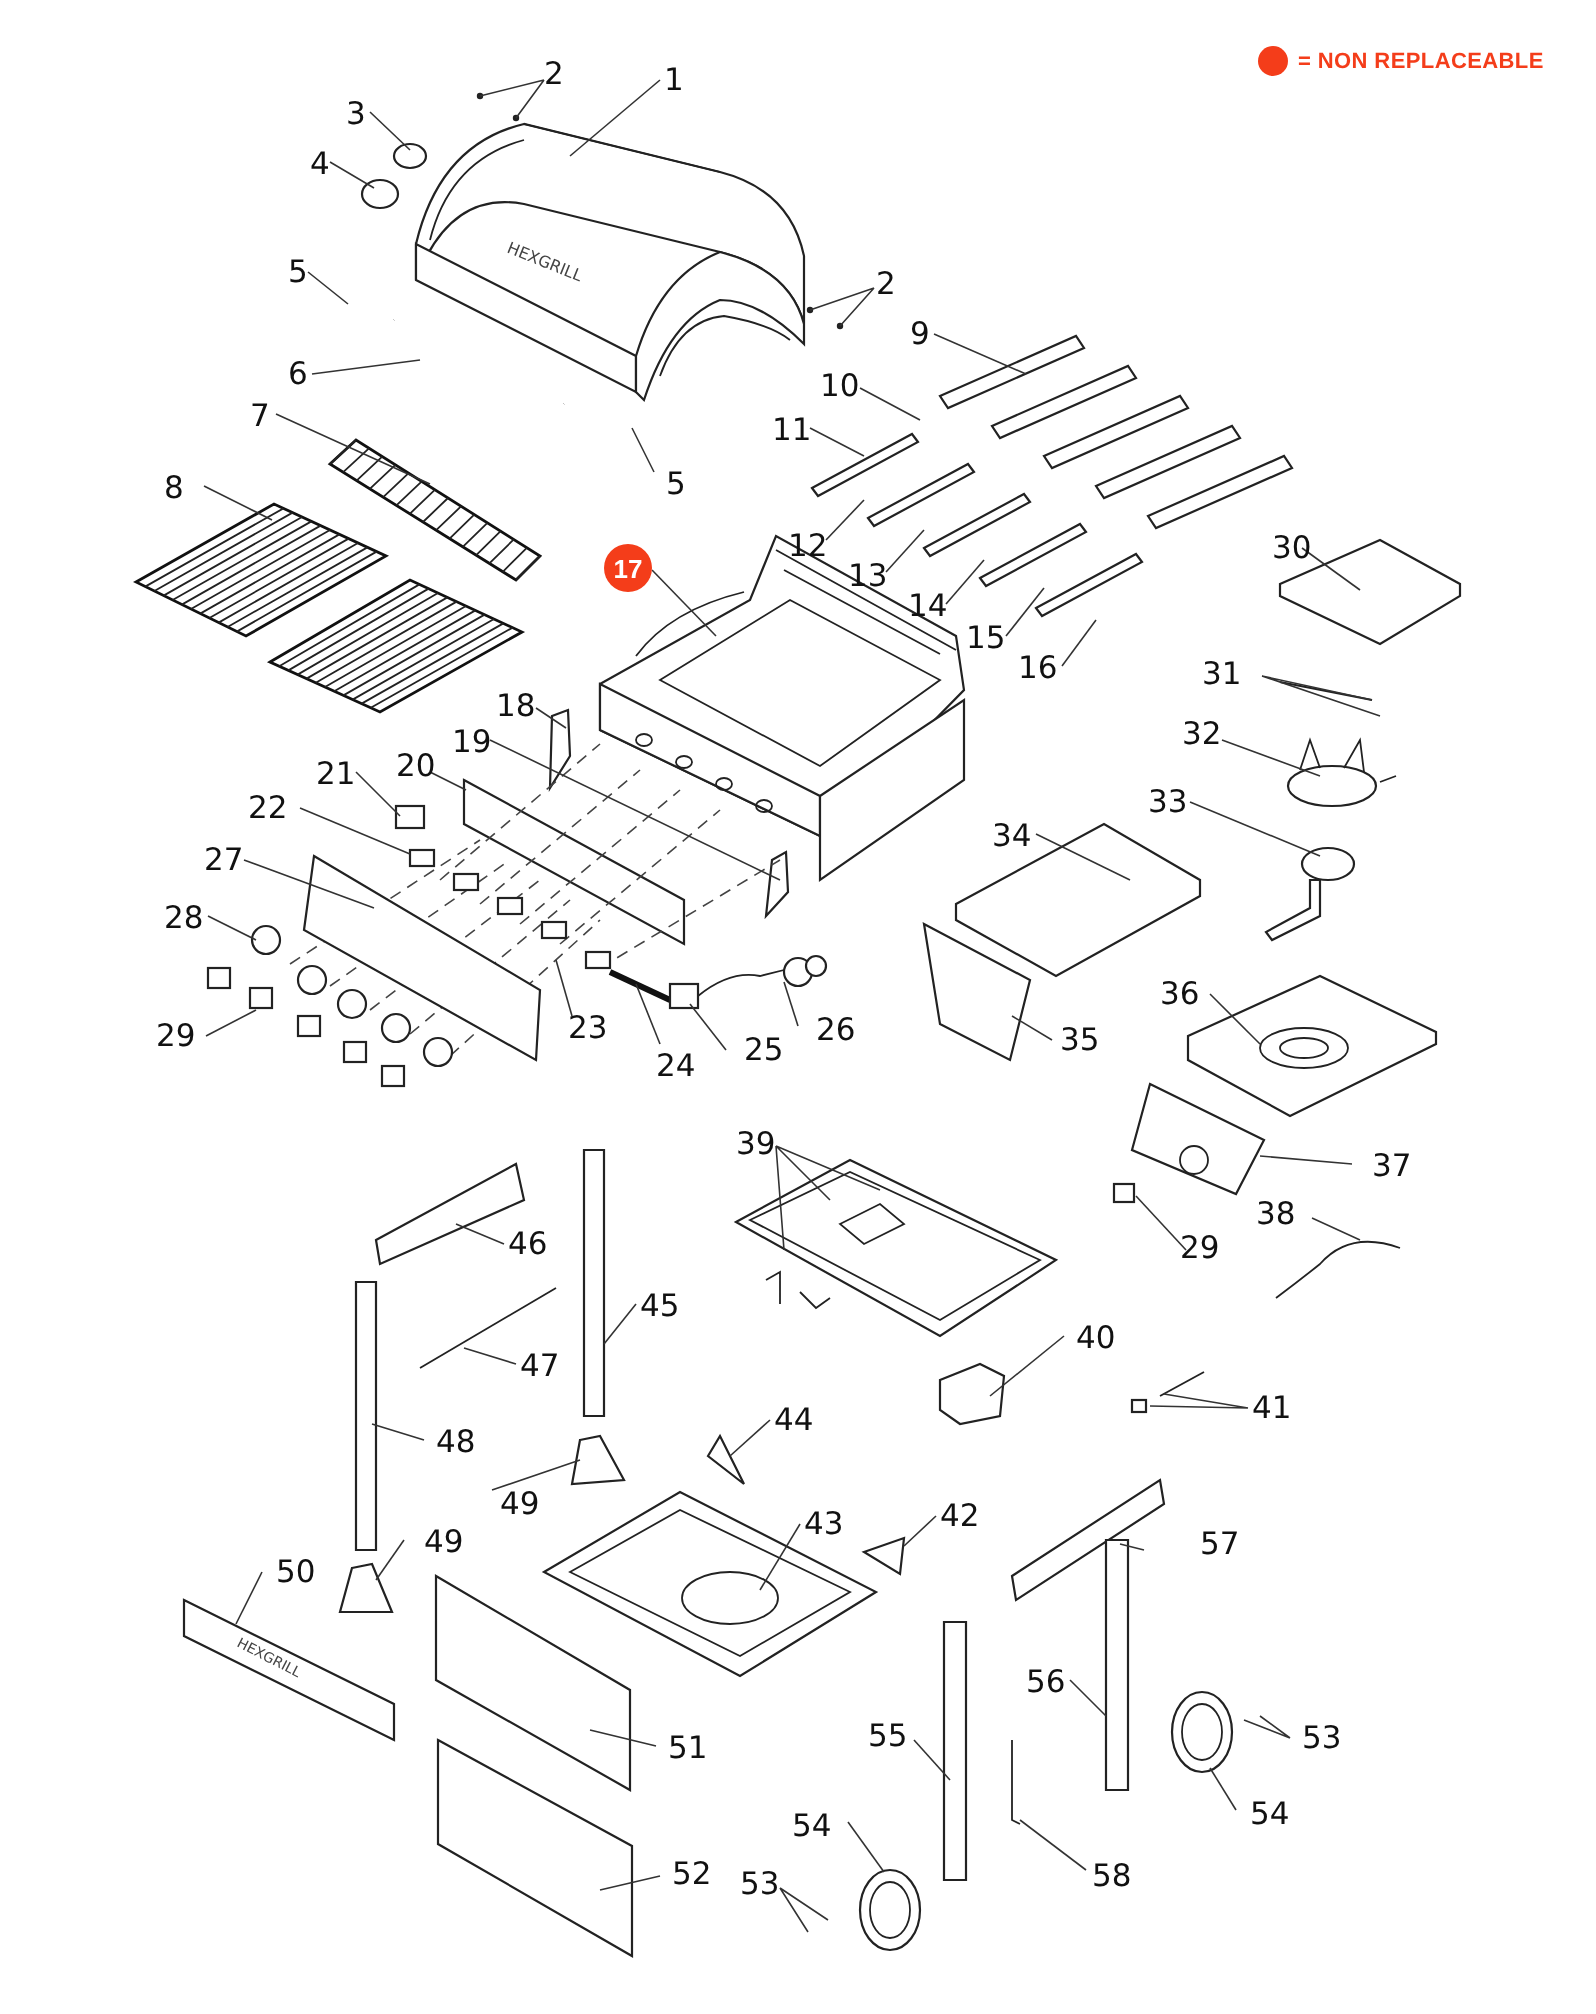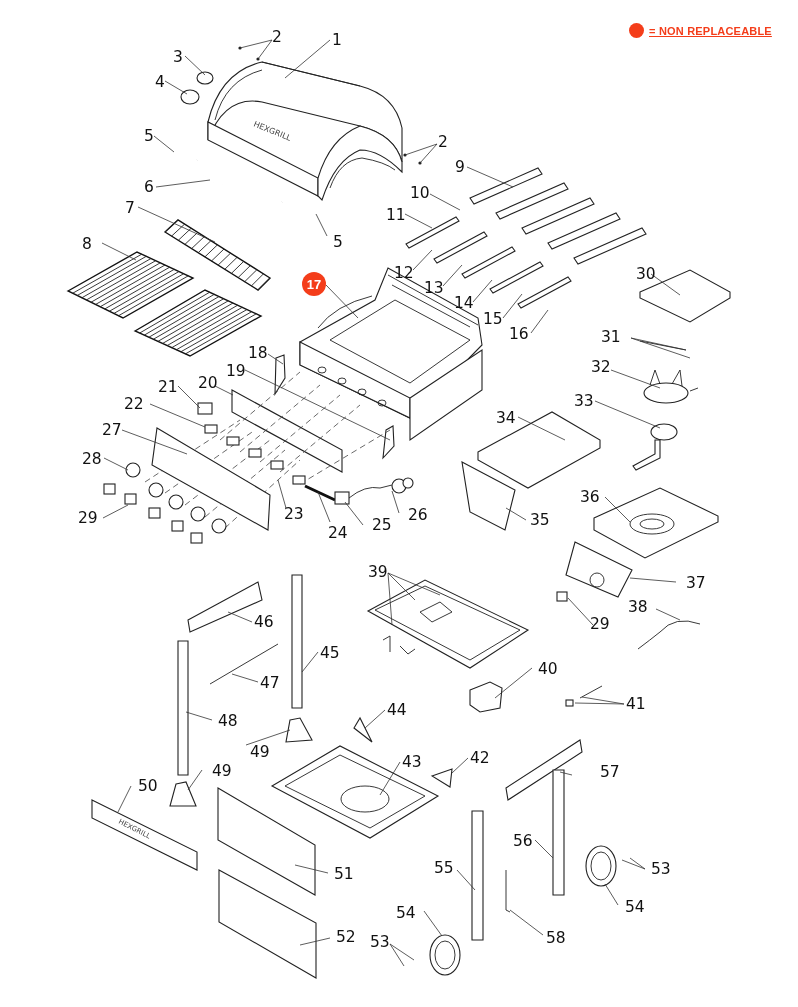--- a/index.html
+++ b/index.html
@@ -1,20 +1,20 @@
 <!DOCTYPE html>
 <html><head>
 <meta charset="utf-8">
 <style>
   html,body{margin:0;padding:0;background:#ffffff;}
   body{width:798px;height:1007px;position:relative;overflow:hidden;font-family:"DejaVu Sans","Liberation Sans",sans-serif;}
   #diagram{position:absolute;left:0;top:0;width:798px;height:1007px;}
   .legend{position:absolute;left:629px;top:23px;display:flex;align-items:center;gap:5px;}
   .legend-dot{width:15px;height:15px;border-radius:50%;background:#f43d1a;display:inline-block;}
-  .legend-text{font-family:"Liberation Sans",sans-serif;font-weight:bold;font-size:11px;color:#f43d1a;letter-spacing:0.2px;text-decoration:underline;}
+  .legend-text{font-family:"Liberation Sans",sans-serif;font-weight:bold;font-size:11px;color:#f43d1a;letter-spacing:0.2px;}
   svg text.lbl{font-family:"DejaVu Sans","Liberation Sans",sans-serif;font-size:15.5px;fill:#111;}
   svg text.lbl-red{font-family:"Liberation Sans",sans-serif;font-weight:bold;font-size:13px;fill:#ffffff;}
   .part{fill:#fff;stroke:#222;stroke-width:1.1;}
   .part-thin{fill:none;stroke:#222;stroke-width:0.9;}
   .leader{fill:none;stroke:#333;stroke-width:0.8;}
   .dash{fill:none;stroke:#444;stroke-width:0.8;stroke-dasharray:6 4;}
   .grate{fill:#fff;stroke:#111;stroke-width:1.4;}
 </style>
 </head>
 <body>

